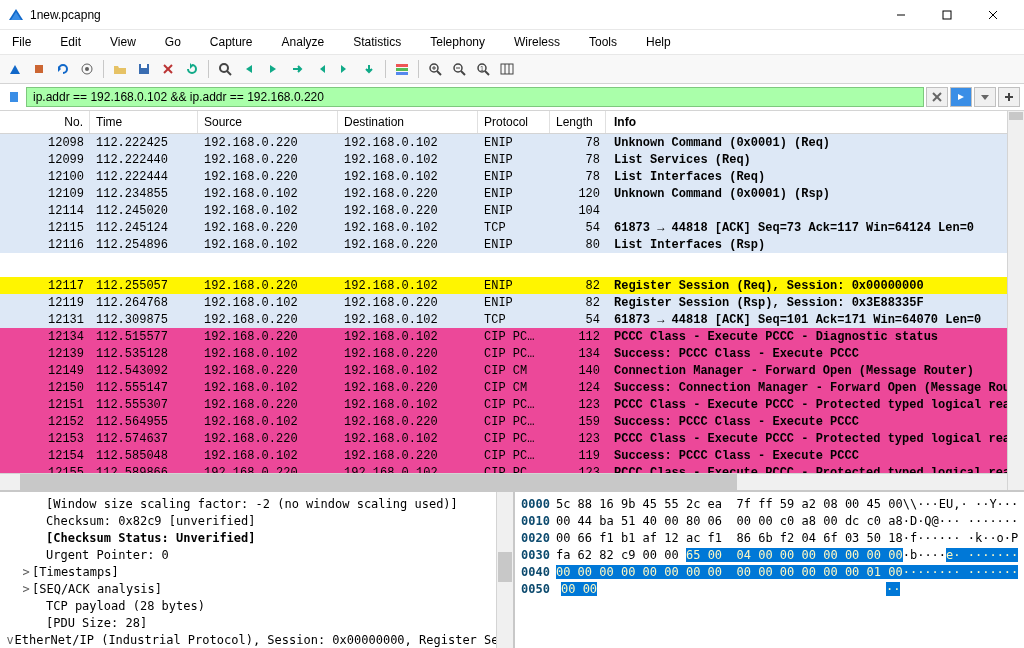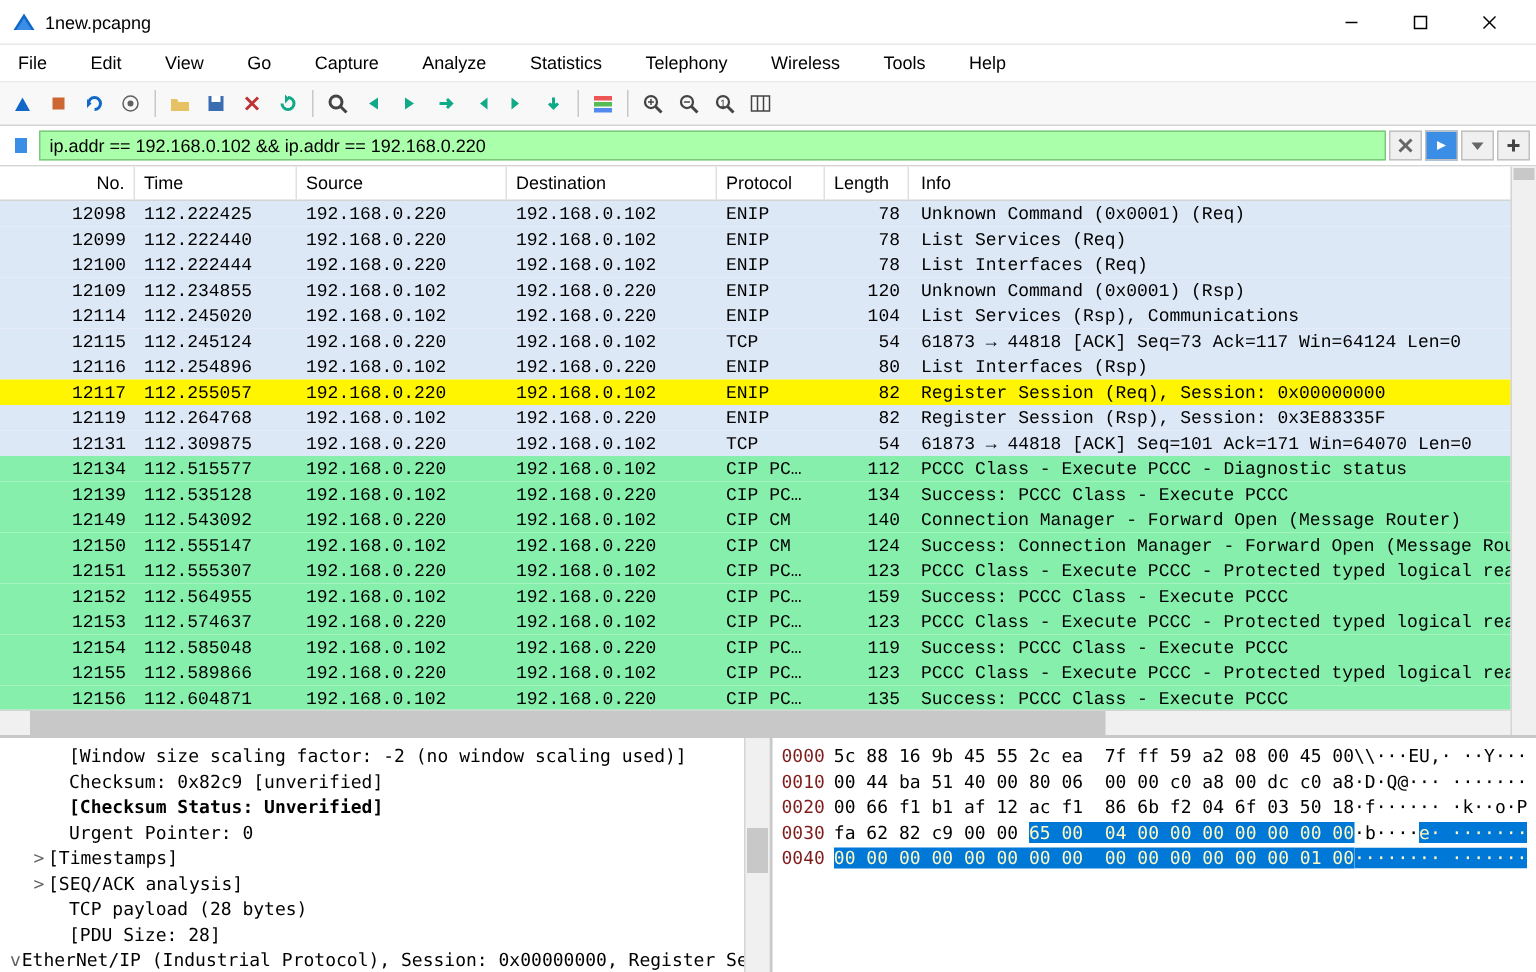--- a/index.html
+++ b/index.html
@@ -27,33 +27,33 @@
 .plhthumb { width: 70%; height: 100%; background: #c8c8c8; margin-left: 2%; }
 .plvthumb { height: 8px; background: #c8c8c8; margin-top: 1px; margin-left:1px; margin-right:1px;}
 .row { display: flex; font-family: Consolas, "Courier New", monospace; font-size: 12px; height: 17px; align-items: center; white-space: nowrap; }
 .row .cell { padding: 0 6px; overflow: hidden; }
 .c-no { width: 90px; text-align: right; }
 .c-time { width: 108px; }
 .c-src { width: 140px; }
 .c-dst { width: 140px; }
 .c-proto { width: 72px; }
 .c-len { width: 56px; text-align: right; }
-.c-info { flex: 1; padding-left: 8px !important; }
+.c-info { flex: 1; padding-left: 8px !important; font-weight: bold; }
 .bg-enip1 { background: #dde8f6; }
-.bg-sel { background: #fff500; }
-.bg-plain { background: #86efac; }
+.bg-sel { background: #fff500; margin-top: 24px; }
+.bg-plain { background: #ec4899; }
 .bottompanes { display: flex; height: 158px; border-top: 2px solid #c8c8c8; }
 .detailpane { flex: 1.02; overflow: hidden; border-right: 2px solid #c8c8c8; font-family: Consolas, monospace; font-size: 12px; padding: 3px 0 3px 6px; position: relative; }
 .detailpane .line { height: 17px; display: flex; align-items: center; white-space: nowrap; }
 .detailpane .expander { display: inline-block; width: 12px; text-align: center; color: #606060; }
 .detailvscroll { position:absolute; right:0; top:0; bottom:0; width:17px; background:#f0f0f0; border-left:1px solid #d4d4d4;}
 .detailvthumb { height: 30px; background:#c8c8c8; margin:1px; }
 .hexpane { flex: 1; overflow: hidden; font-family: Consolas, monospace; font-size: 12px; padding: 3px 6px; }
 .hexrow { height: 17px; display: flex; align-items: center; white-space: pre; }
-.hoff { color: #7f1d1d; width: 40px; }
+.hoff { color: #0c4a6e; width: 40px; font-weight: bold; }
 .hbytes { flex: 1; }
 .hascii { width: 132px; overflow:hidden; }
 .hl { background: #0078d7; color: #fef9c3; }
 </style>
 </head>
 <body>
 
 <div class="titlebar">
   <svg class="icon" viewBox="0 0 16 16">
       <path fill="#1168c9" d="M1 13 L8 2 L15 13 Z"></path>
@@ -296,21 +296,20 @@
         <div class="cell c-len">120</div>
         <div class="cell c-info">Unknown Command (0x0001) (Rsp)</div>
       </div>
       <div class="row bg-enip1">
         <div class="cell c-no">12114</div>
         <div class="cell c-time">112.245020</div>
         <div class="cell c-src">192.168.0.102</div>
         <div class="cell c-dst">192.168.0.220</div>
         <div class="cell c-proto">ENIP</div>
         <div class="cell c-len">104</div>
-        <div class="cell c-info">List Services (Rsp), Communications</div>
       </div>
       <div class="row bg-enip1">
         <div class="cell c-no">12115</div>
         <div class="cell c-time">112.245124</div>
         <div class="cell c-src">192.168.0.220</div>
         <div class="cell c-dst">192.168.0.102</div>
         <div class="cell c-proto">TCP</div>
         <div class="cell c-len">54</div>
         <div class="cell c-info">61873 → 44818 [ACK] Seq=73 Ack=117 Win=64124 Len=0</div>
       </div>
@@ -463,14 +462,15 @@
       <div class="line" style="padding-left: 28px;"><span class="expander"></span> TCP payload (28 bytes)</div>
       <div class="line" style="padding-left: 28px;"><span class="expander"></span> [PDU Size: 28]</div>
       <div class="line" style="padding-left: 0px;"><span class="expander">v</span> EtherNet/IP (Industrial Protocol), Session: 0x00000000, Register Sess</div>
     </div>
   <div class="hexpane" id="hexpane">
       <div class="hexrow"><span class="hoff">0000</span><span class="hbytes"><span>5c 88 16 9b 45 55 2c ea  7f ff 59 a2 08 00 45 00</span></span><span class="hascii"><span>\\···EU,· ··Y···E·</span></span></div>
       <div class="hexrow"><span class="hoff">0010</span><span class="hbytes"><span>00 44 ba 51 40 00 80 06  00 00 c0 a8 00 dc c0 a8</span></span><span class="hascii"><span>·D·Q@··· ········</span></span></div>
       <div class="hexrow"><span class="hoff">0020</span><span class="hbytes"><span>00 66 f1 b1 af 12 ac f1  86 6b f2 04 6f 03 50 18</span></span><span class="hascii"><span>·f······ ·k··o·P·</span></span></div>
       <div class="hexrow"><span class="hoff">0030</span><span class="hbytes"><span>fa 62 82 c9 00 00 </span><span class="hl">65 00  04 00 00 00 00 00 00 00</span></span><span class="hascii"><span>·b····</span><span class="hl">e· ········</span></span></div>
       <div class="hexrow"><span class="hoff">0040</span><span class="hbytes"><span class="hl">00 00 00 00 00 00 00 00  00 00 00 00 00 00 01 00</span></span><span class="hascii"><span class="hl">········ ········</span></span></div>
+      <div class="hexrow"><span class="hoff">0050</span><span class="hbytes"><span class="hl">00 00</span></span><span class="hascii"><span></span><span class="hl">··</span></span></div>
     </div>
 </div>
 
 </body></html>

